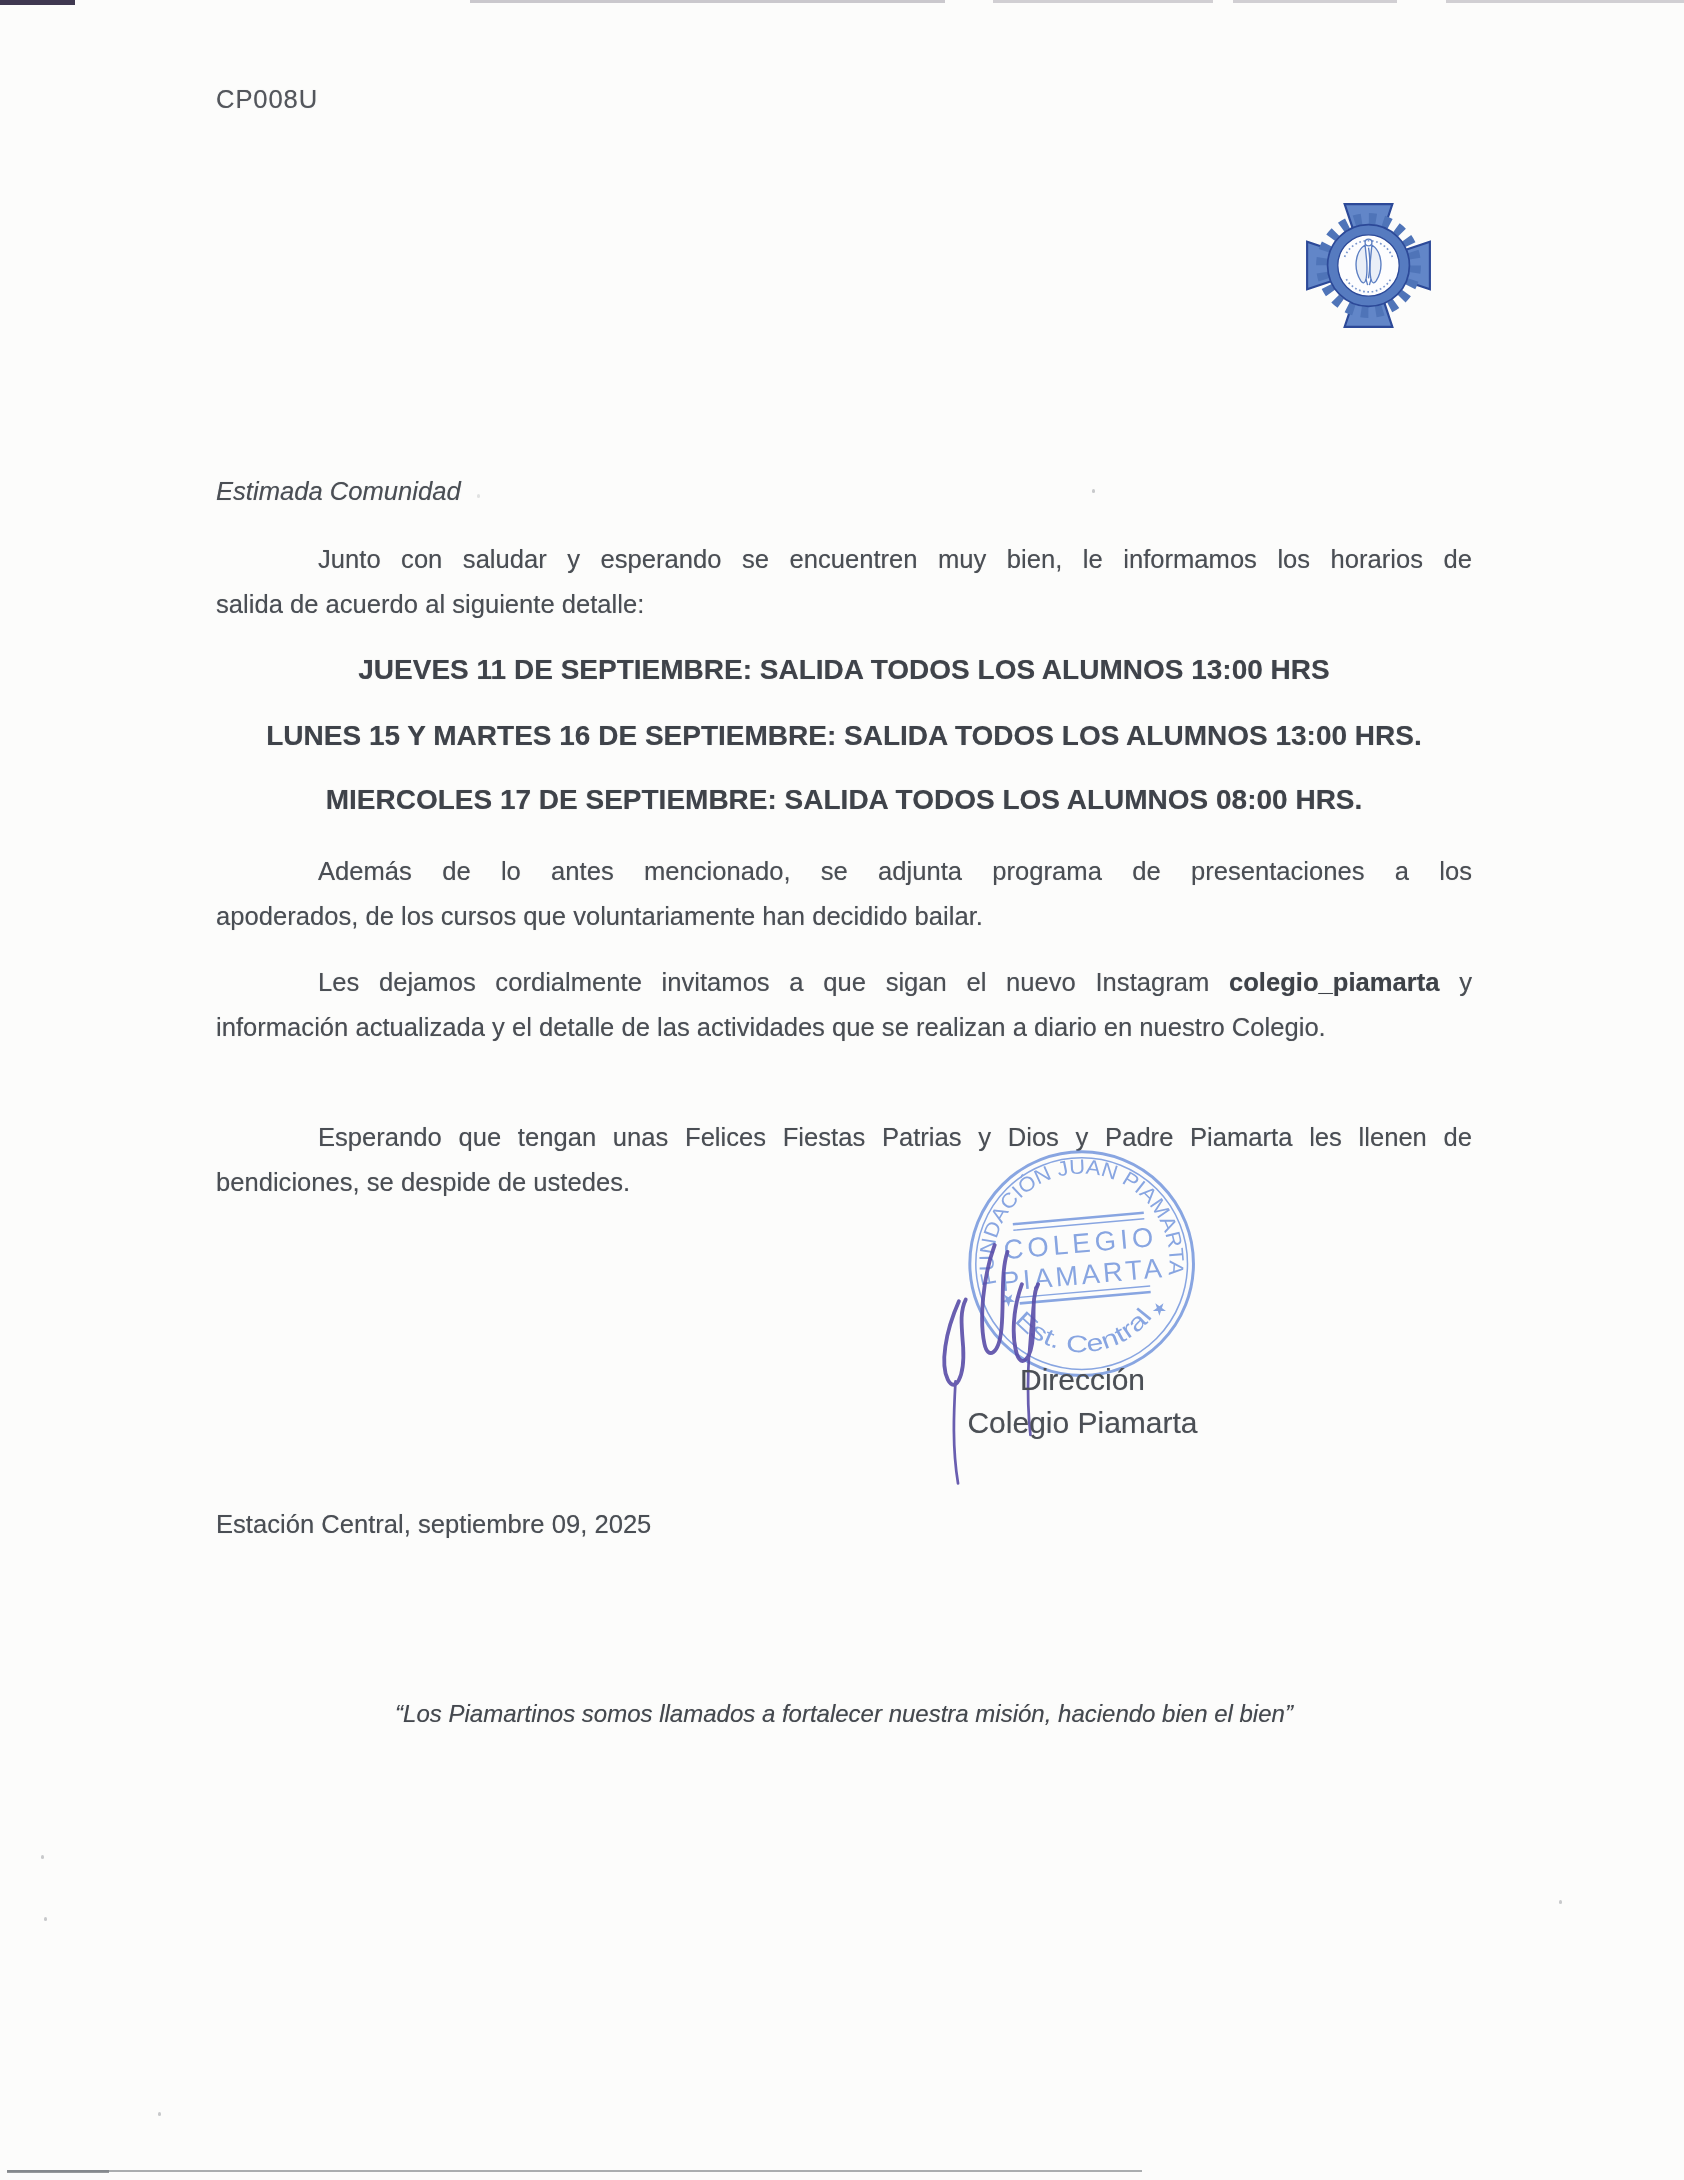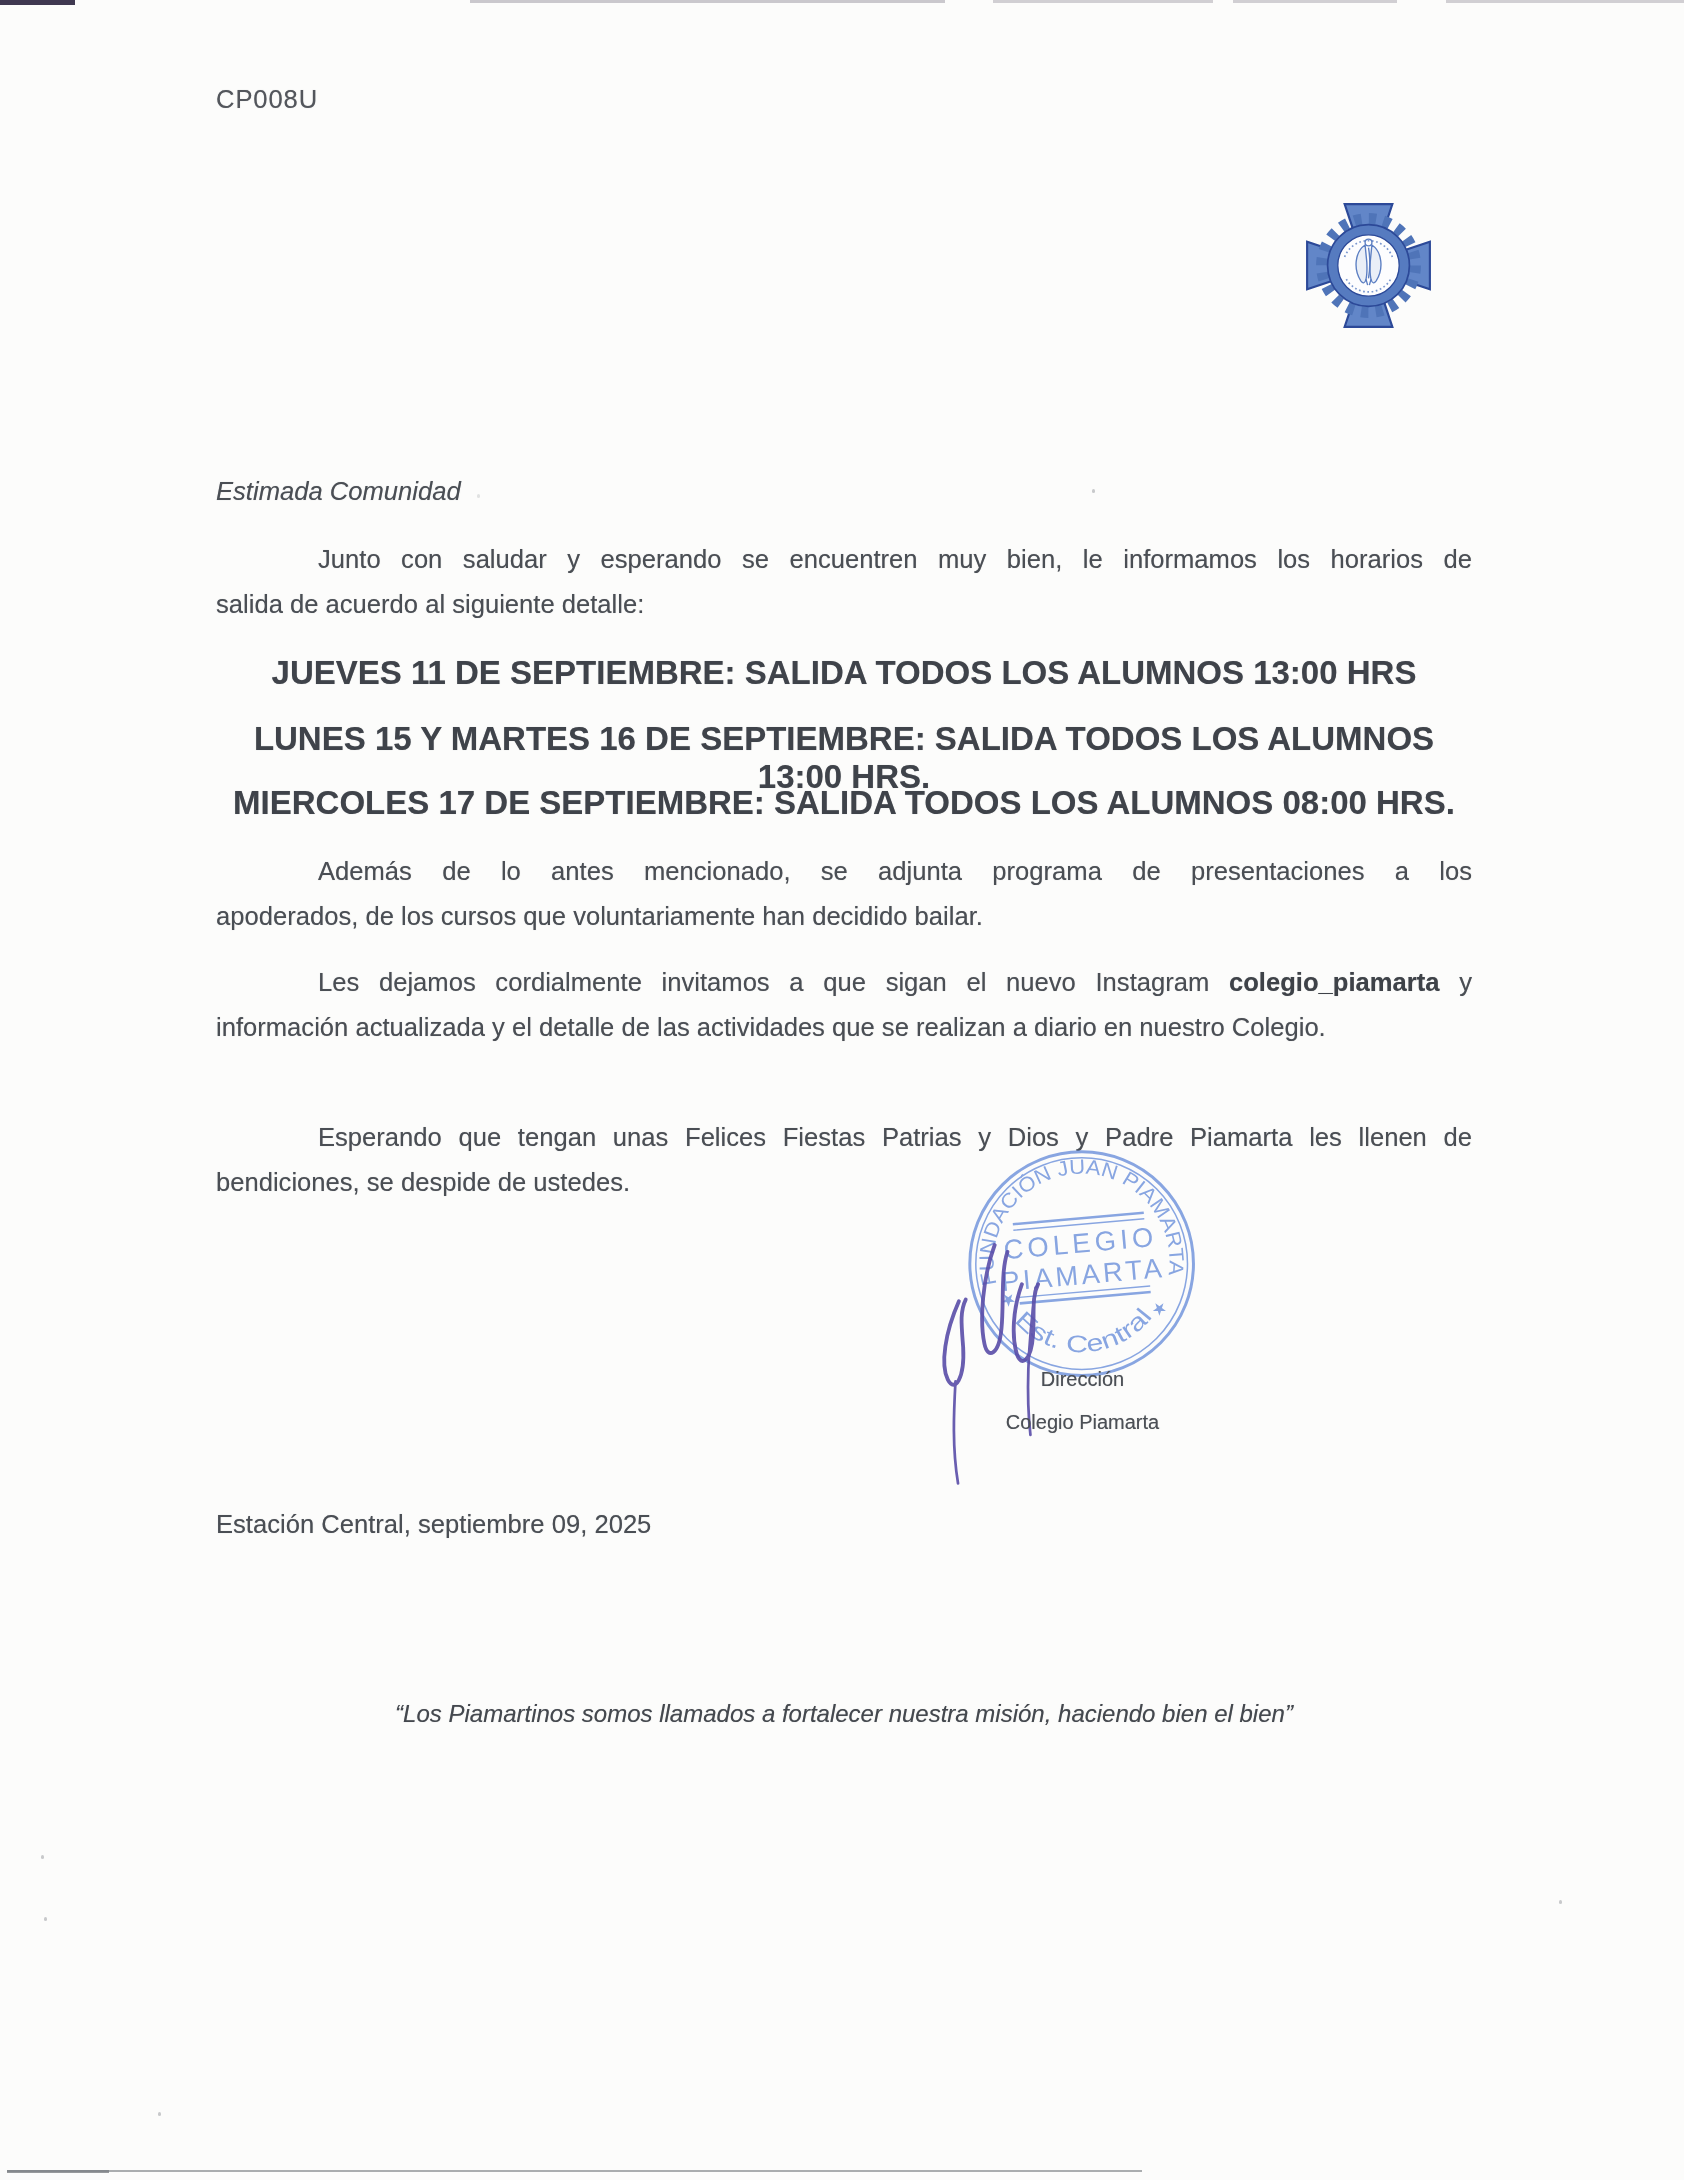--- a/index.html
+++ b/index.html
@@ -13,23 +13,23 @@
   .txt{position:absolute;text-shadow:0 0 0.7px rgba(92,96,102,.55);}
   .code{left:216px;top:85px;font-size:25.6px;color:#53565c;letter-spacing:0.9px;}
   .greeting{left:216px;top:477px;font-size:25.6px;font-style:italic;}
   .para{left:216px;top:0;width:1256px;font-size:25.6px;}
   .para .tline{line-height:45px;white-space:normal;}
   .para .jline{text-align:justify;text-align-last:justify;}
   .para .lastline{text-align:center;text-align-last:left;}
   .para .indent{text-indent:102px;}
   .para b{color:#3e4248;}
   .p1{top:537px;} .p2{top:849px;} .p3{top:960px;} .p4{top:1115px;}
-  .sched{left:216px;width:1256px;text-align:center;font-size:33px;font-weight:bold;color:#3f434a;}
+  .sched{left:216px;width:1256px;text-align:center;font-size:28px;font-weight:bold;color:#3f434a;}
   .s1{top:654px;} .s2{top:720px;} .s3{top:784px;}
-  .sigblock{left:912px;top:1358px;width:341px;text-align:center;font-size:20px;color:#4b4f55;}
+  .sigblock{left:912px;top:1358px;width:341px;text-align:center;font-size:30px;color:#4b4f55;}
   .sigblock .role{line-height:43px;}
   .sigblock .org{line-height:43px;}
   .dateline{left:216px;top:1510px;font-size:25.6px;}
   .quote{left:216px;top:1700px;width:1256px;text-align:center;font-style:italic;font-size:24px;color:#44484e;}
   svg{position:absolute;}
   .logo-svg{left:1302px;top:199px;}
   .stamp-svg{left:963px;top:1145px;opacity:.82;}
   .sig-svg{left:928px;top:1228px;}
   
   .dash{position:absolute;top:0;}

